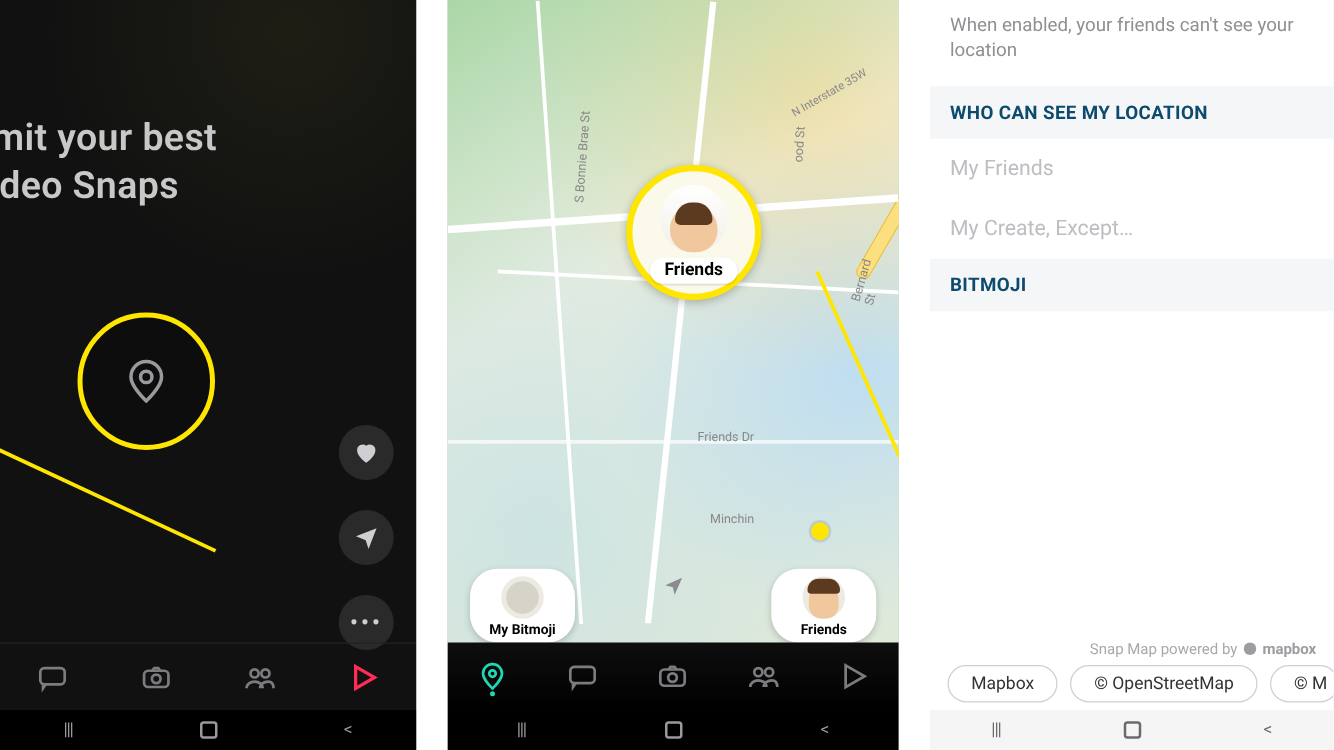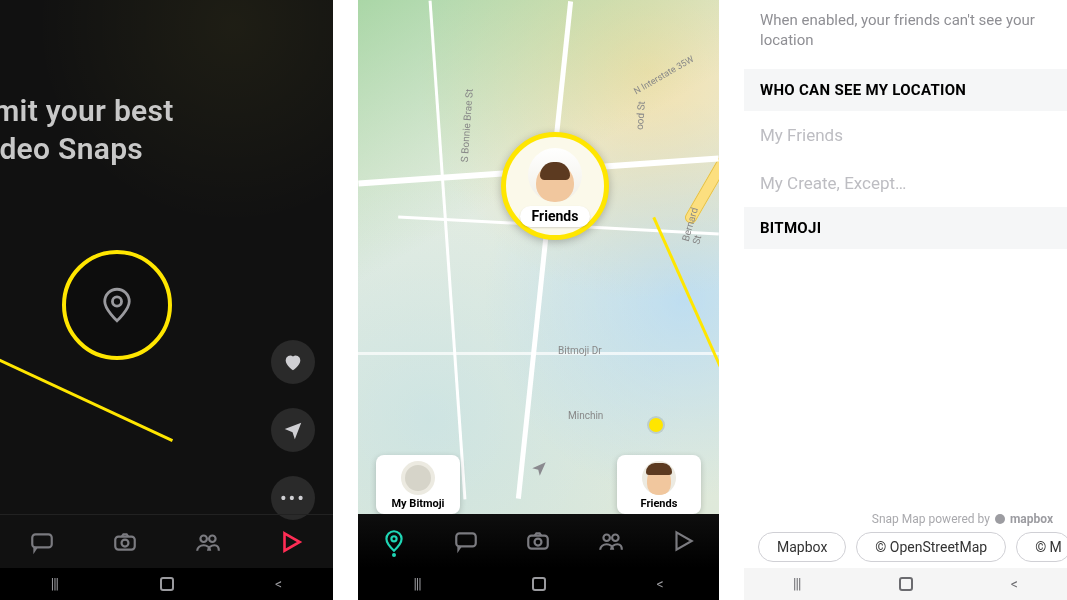--- a/index.html
+++ b/index.html
@@ -65,34 +65,34 @@
   .p2 .callout { position:absolute; left:143px; top:132px; width:108px; height:108px; border:5px solid #ffe600; border-radius:50%; background:#fbf9ea; display:flex; flex-direction:column; align-items:center; justify-content:flex-end; box-shadow:0 2px 8px rgba(0,0,0,.25);}
   .p2 .callout .avatar { width:54px; height:54px; border-radius:50%; background:linear-gradient(#fff,#f1efe6); position:relative; margin-top:-4px; display:flex; align-items:flex-end; justify-content:center; overflow:hidden;}
   .p2 .callout .avatar .face { width:38px; height:38px; background:#f1c79e; border-radius:50% 50% 46% 46%; position:relative; }
   .p2 .callout .avatar .hair { position:absolute; top:-2px; left:4px; right:4px; height:18px; background:#5c3a20; border-radius:18px 18px 6px 6px; }
   .p2 .callout .label { background:#fff; border-radius:14px; padding:2px 12px 3px; margin:4px 0 8px; font-weight:700; font-size:14px; box-shadow:0 1px 2px rgba(0,0,0,.15); }
   .p2 .leaderline { position:absolute; left:225px; top:232px; width:120px; height:210px; border-right:3px solid #ffe600; transform:rotate(-24deg); }
   .p2 .leaderdot { position:absolute; left:291px; top:418px; width:14px; height:14px; border-radius:50%; background:#ffe600; box-shadow:0 0 0 2px rgba(0,0,0,.1);}
   .p2 .arrowctr { position:absolute; left:50%; top:460px; transform:translateX(-50%); color:#8a8a8f; }
   .p2 .arrowctr svg{ width:18px; height:18px; }
   .p2 .chips { position:absolute; left:0; right:0; bottom:86px; display:flex; justify-content:space-between; padding:0 18px; }
-  .p2 .chip { background:#fff; border-radius:8px; padding:6px 10px 4px; box-shadow:0 2px 6px rgba(0,0,0,.2); display:flex; flex-direction:column; align-items:center; min-width:84px; }
+  .p2 .chip { background:#fff; border-radius:22px; padding:6px 10px 4px; box-shadow:0 2px 6px rgba(0,0,0,.2); display:flex; flex-direction:column; align-items:center; min-width:84px; }
   .p2 .chip .mini { width:34px; height:34px; border-radius:50%; background:#eceae1; position:relative; overflow:hidden; }
   .p2 .chip .mini.gray::after{content:""; position:absolute; inset:4px; background:#d6d4c9; border-radius:50%;}
   .p2 .chip .mini.col .face { position:absolute; left:5px; right:5px; bottom:0; top:6px; background:#f1c79e; border-radius:50% 50% 40% 40%; }
   .p2 .chip .mini.col .hair { position:absolute; top:2px; left:4px; right:4px; height:12px; background:#5c3a20; border-radius:12px 12px 4px 4px;}
   .p2 .chip span { font-weight:700; font-size:11px; margin-top:2px; }
   .p2 .tabbar { background:linear-gradient(#0e0e0e,#000); }
   .p2 .tabbar .active { color:#1fd6b5; }
   .p2 .tabbar .dot { width:4px; height:4px; border-radius:50%; background:#1fd6b5; position:absolute; bottom:4px; }
   .p2 .tabwrap { position:relative; display:flex; flex-direction:column; align-items:center; }
 
   
   .p3 .hint { padding:10px 16px 18px; color:#8f8f94; font-size:15px; line-height:1.35; }
-  .p3 .sectionhdr { background:#f5f6f7; color:#000000; font-weight:700; letter-spacing:.3px; padding:12px 16px; font-size:15px; }
+  .p3 .sectionhdr { background:#f5f6f7; color:#0c4a6e; font-weight:700; letter-spacing:.3px; padding:12px 16px; font-size:15px; }
   .p3 .opt { padding:14px 16px; color:#bdbdc2; font-size:17px; }
   .p3 .opt + .opt { border-top:0; }
   .p3 .opt.dark { color:#111; }
   .p3 .spacer { flex:1; }
   .p3 .powered { text-align:right; padding:0 14px 6px; color:#a9a9ad; font-size:12px; display:flex; justify-content:flex-end; align-items:center; gap:4px;}
   .p3 .powered .mapbox { font-weight:700; color:#9c9ca1; }
   .p3 .pills { display:flex; gap:10px; padding:0 14px 6px; overflow:hidden; white-space:nowrap;}
   .p3 .pill { border:1px solid #d0d0d5; border-radius:20px; padding:6px 18px; font-size:14px; color:#333; background:#fff; flex:0 0 auto;}
   .p3 .pill.cut { padding-right:8px; }
   .p3 .sysnav { position:relative; }
@@ -176,21 +176,21 @@
     <div class="road d1"></div>
     <div class="road h1"></div>
     <div class="road h2"></div>
     <div class="road h3"></div>
     <div class="road v1"></div>
     <div class="road v2"></div>
 
     <div class="street s1">S Bonnie Brae St</div>
     <div class="street s2">ood St</div>
     <div class="street s3">Bernard St</div>
-    <div class="street s4">Bitmoji Dr</div>
+    <div class="street s4">Friends Dr</div>
     <div class="street s5">Minchin</div>
     <div class="street s6">Jagoe</div>
     <div class="street s7">N Interstate 35W</div>
 
     <div class="leaderline"></div>
     <div class="leaderdot"></div>
 
     <div class="callout">
       <div class="avatar">
         <div class="face">

